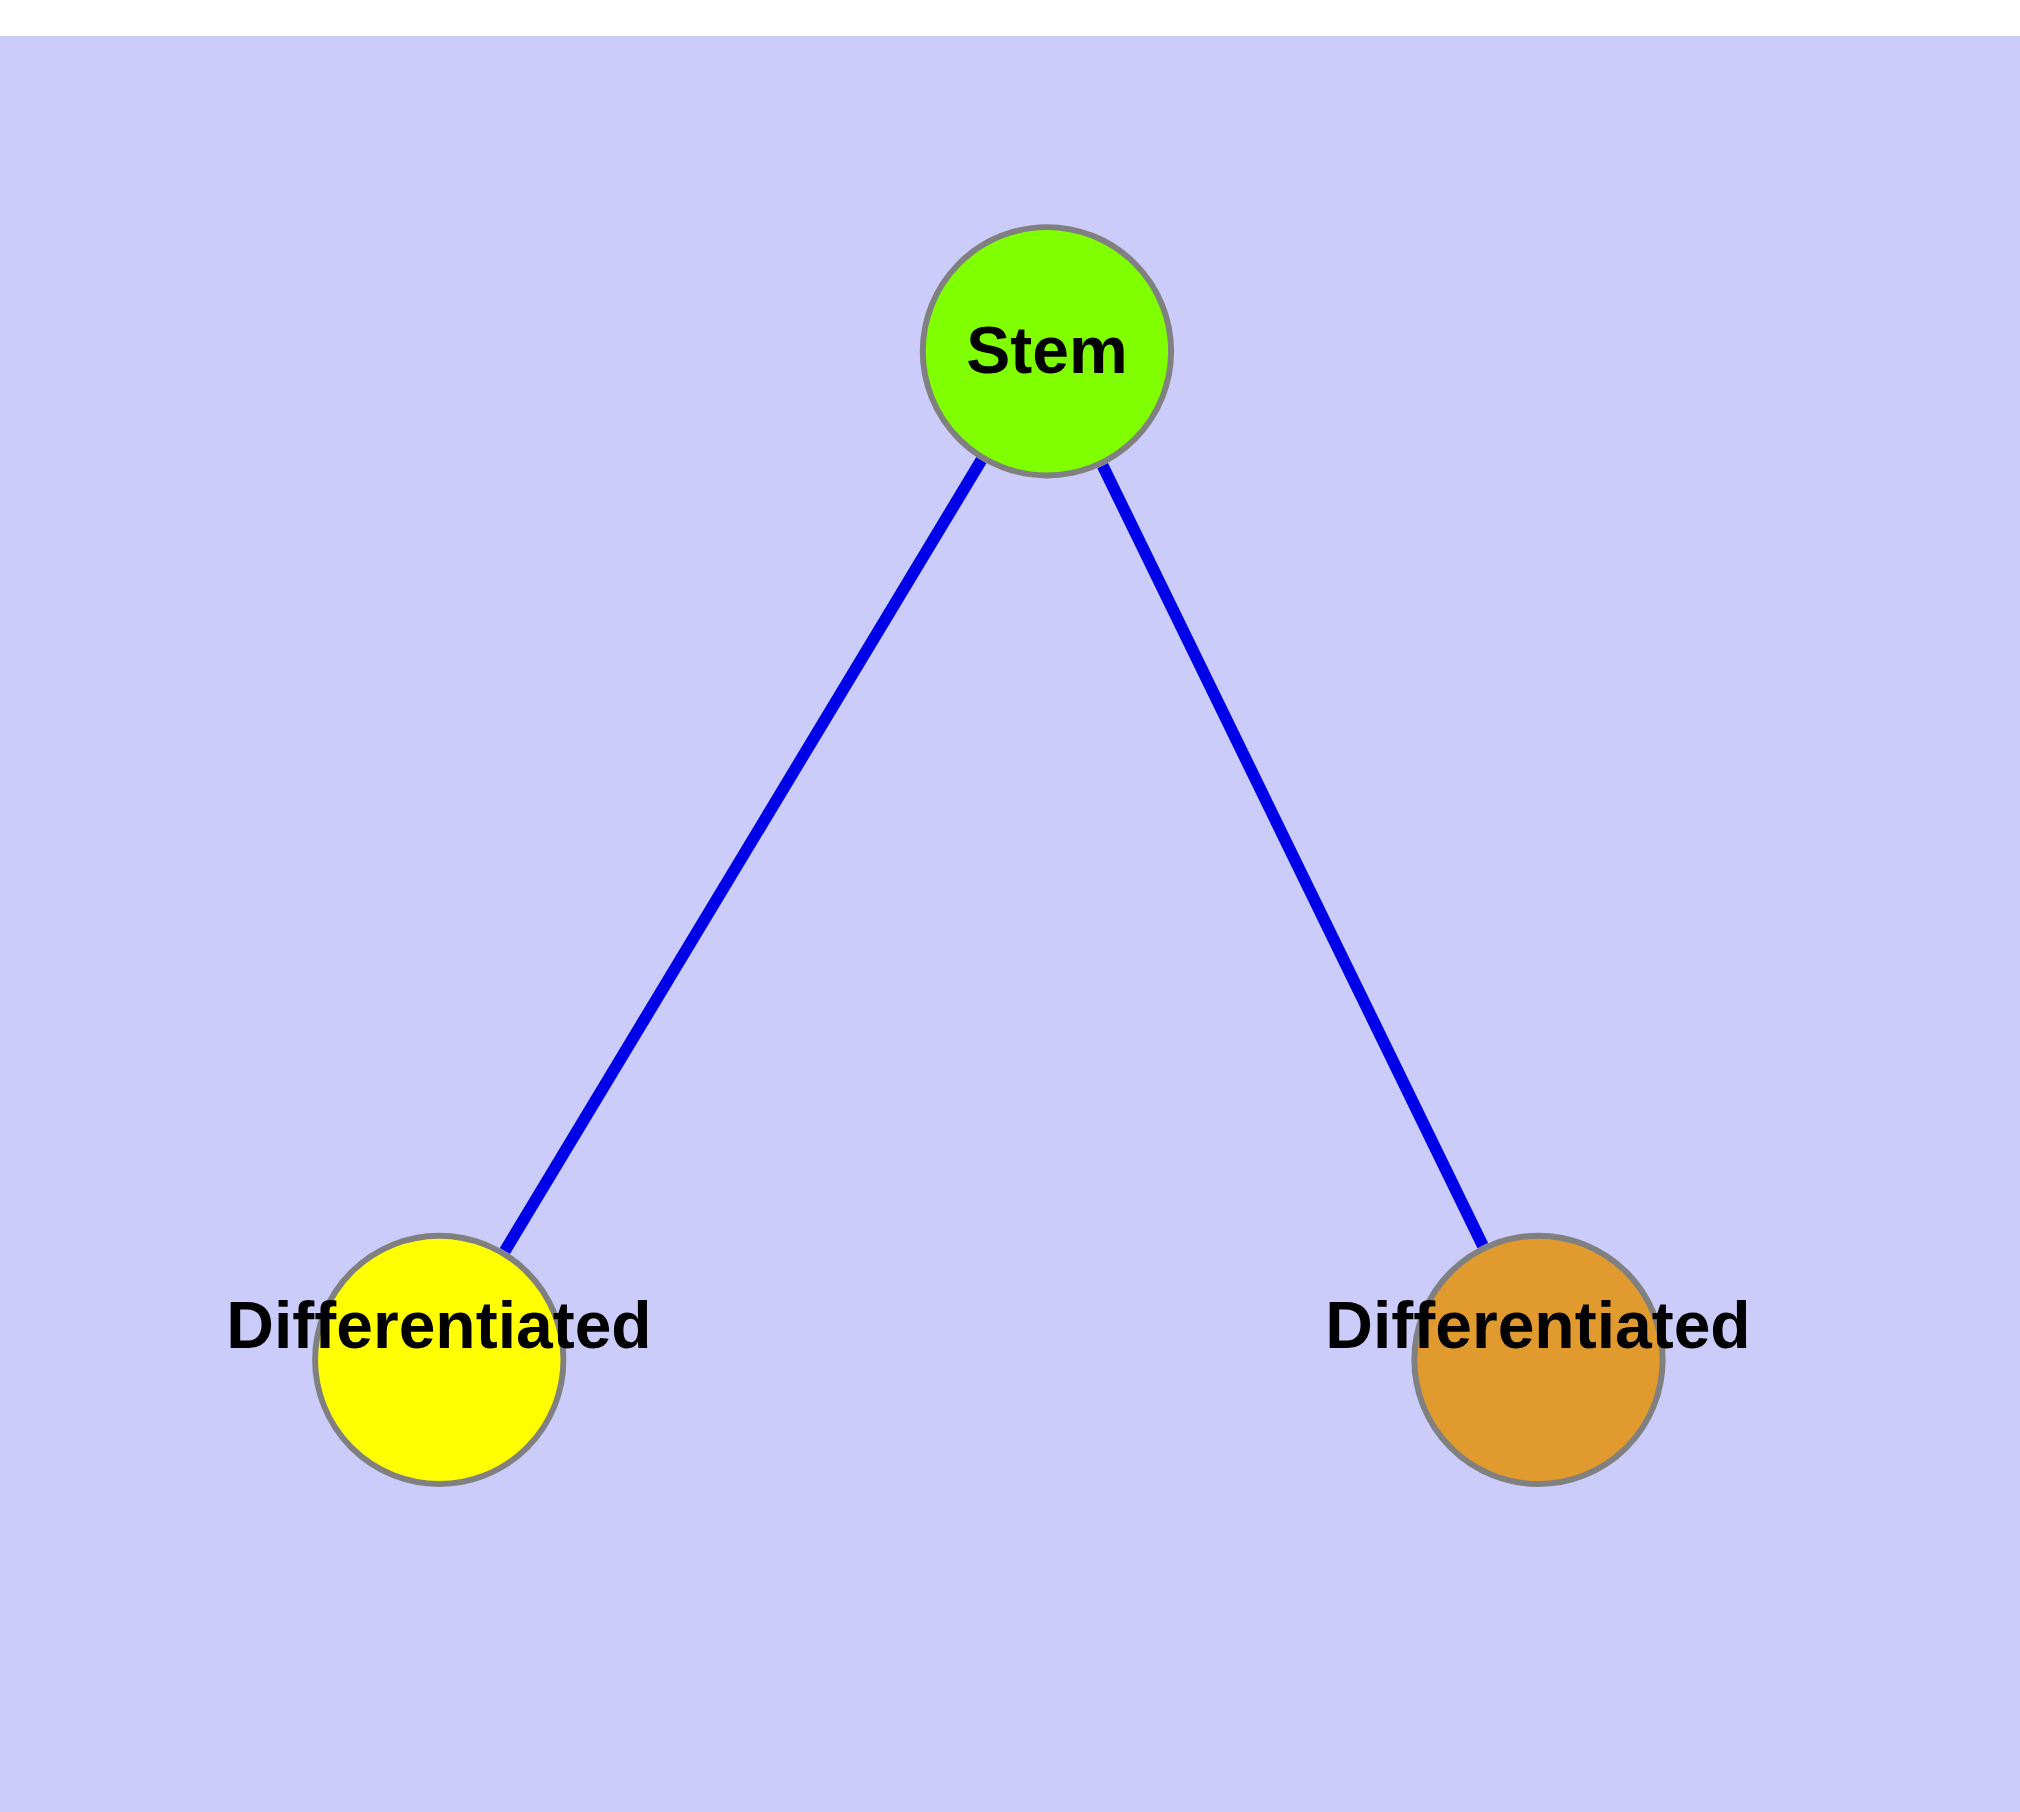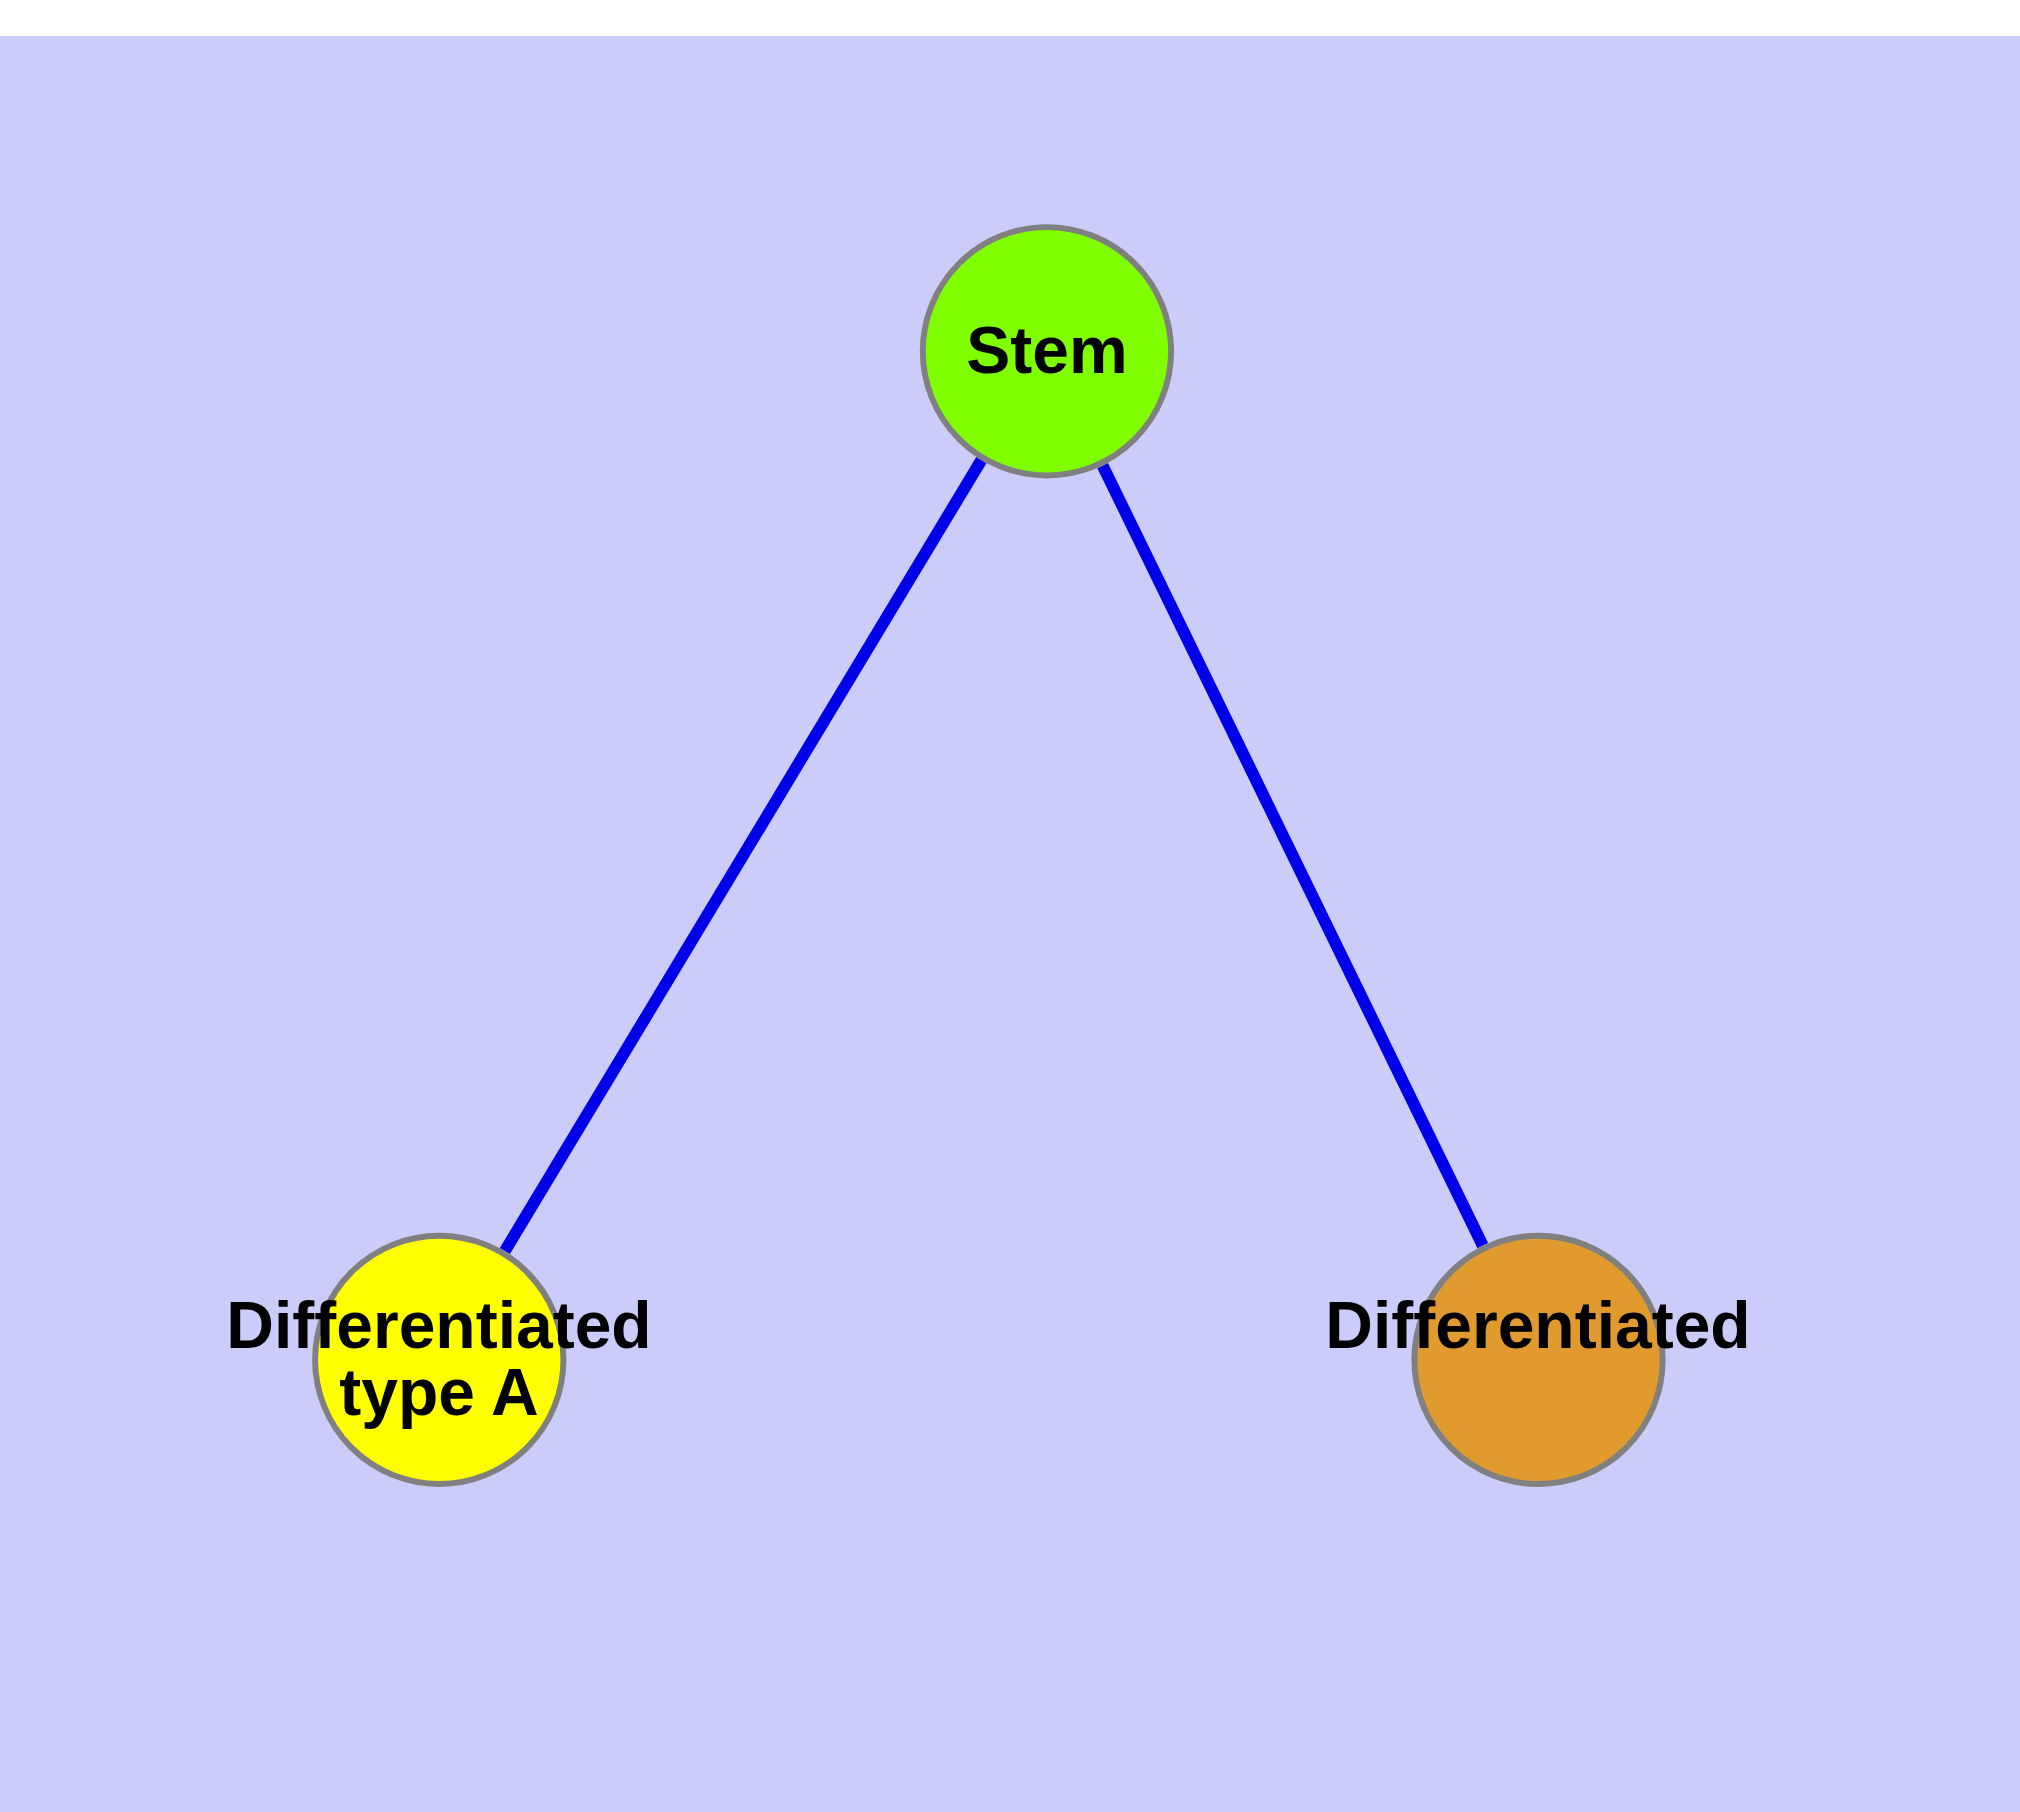--- a/index.html
+++ b/index.html
@@ -83,21 +83,20 @@
       <circle cx="1815" cy="1562" r="146.5" fill="#e09a2e" stroke="#808080" stroke-width="7"></circle>
     </g>
   </svg>
 
   <div class="node-label" id="label-stem" style="left: 708px; top: 281px;">
     <span class="lbl-line">Stem</span>
   </div>
 
   <div class="node-label" id="label-type-a" style="left: 100px; top: 1256px;">
     <span class="lbl-line">Differentiated</span>
-    <span class="lbl-line">type A</span>
   </div>
 
   <div class="node-label" id="label-type-b" style="left: 1199px; top: 1256px;">
     <span class="lbl-line">Differentiated</span>
   </div>
 
 </div>
 
 
 </body></html>

